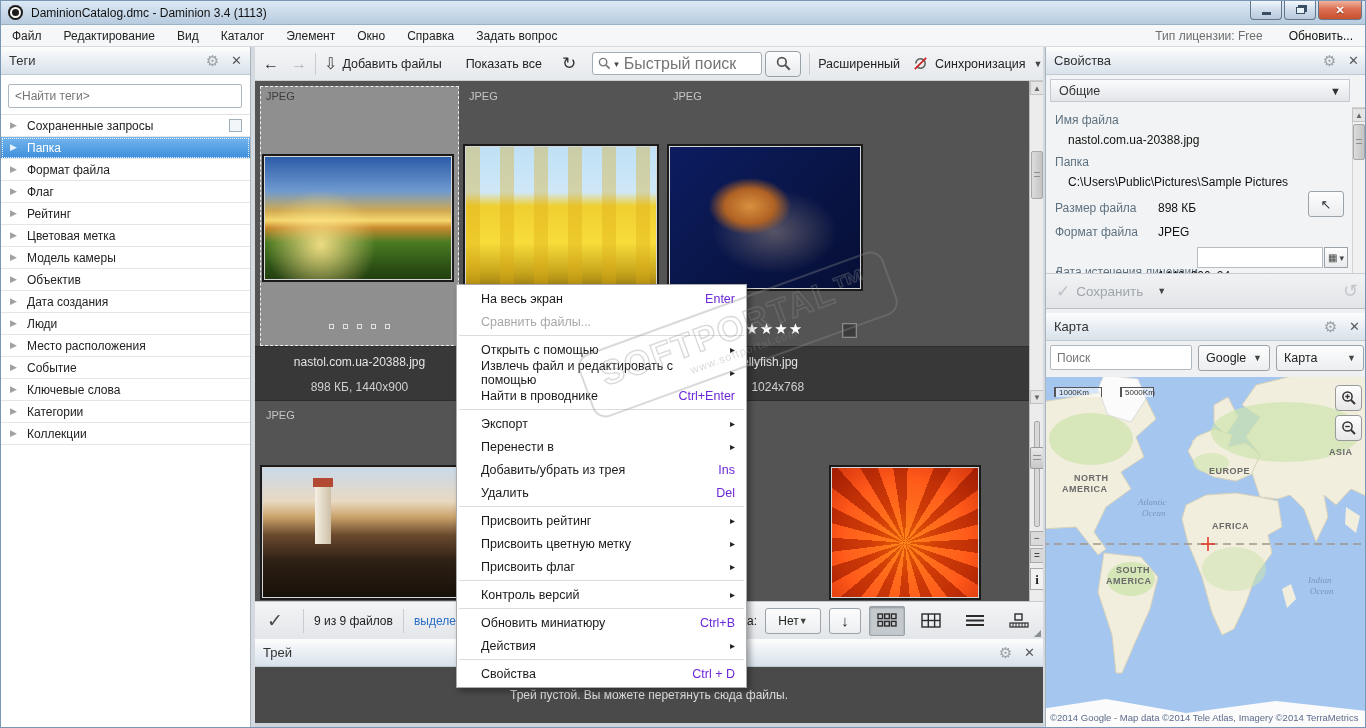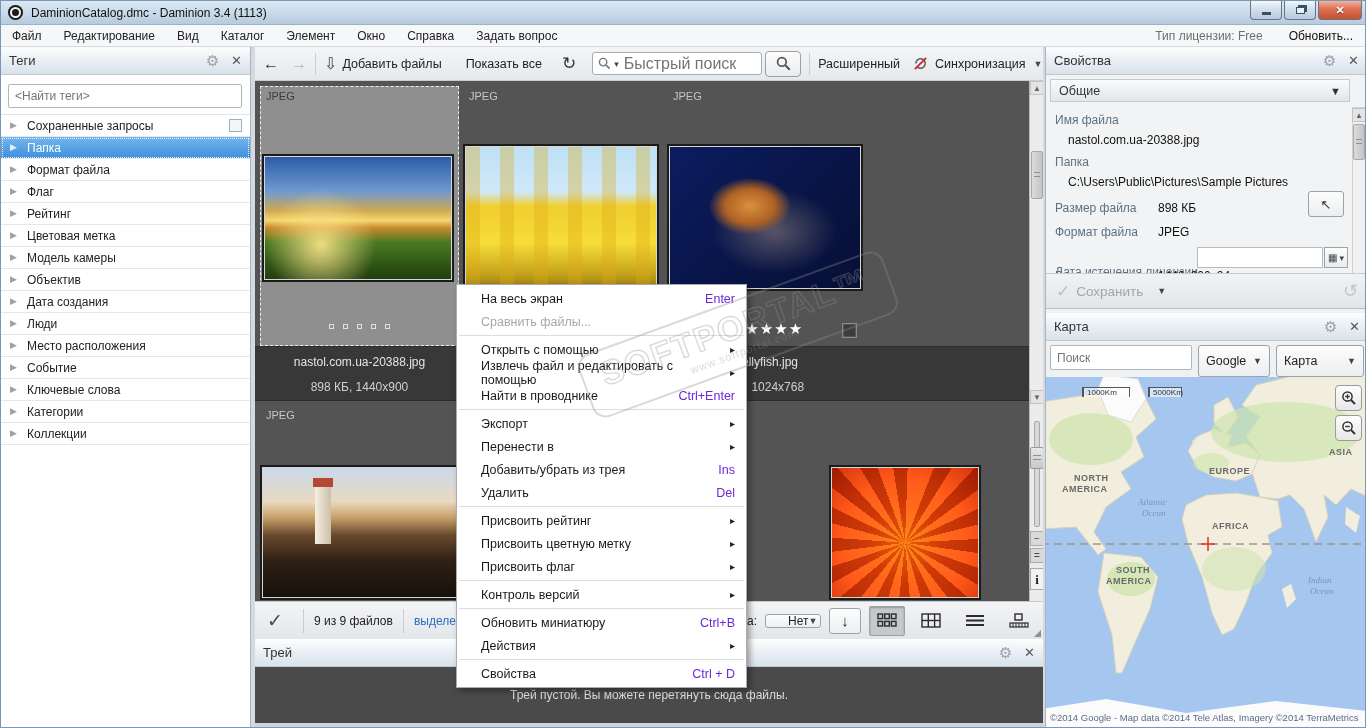--- a/index.html
+++ b/index.html
@@ -84,22 +84,22 @@
   .ibtn{position:absolute;left:0;width:14px;height:22px;background:#f2f2f2;border:1px solid #aaa;
     font-size:13px;font-weight:bold;font-family:"Liberation Serif",serif;color:#222;text-align:center;line-height:21px;}
   
   .statusbar{position:absolute;left:0;top:554px;width:788px;height:38px;
     background:linear-gradient(#f3f4f6,#e3e6e9);border-top:1px solid #c6cacd;
     display:flex;align-items:center;font-size:12px;color:#222;}
   .bigcheck{font-size:19px;color:#4a4a4a;margin:0 10px 0 12px;}
   .ssep{width:1px;height:24px;background:#c9cdd1;margin:0 10px;}
   .sel-link{color:#2b6cc4;}
   .srt-group{margin-left:auto;display:flex;align-items:center;gap:8px;padding-right:6px;}
-  .srt-dd{width:56px;height:14px;background:linear-gradient(#fdfdfd,#eceef0);border:1px solid #9aa2aa;border-radius:3px;
-    display:flex;align-items:center;justify-content:space-between;padding:0 22px;font-size:12px;}
+  .srt-dd{width:56px;height:26px;background:linear-gradient(#fdfdfd,#eceef0);border:1px solid #9aa2aa;border-radius:3px;
+    display:flex;align-items:center;justify-content:center;padding:0 4px;font-size:12px;}
   .srt-btn{width:32px;height:26px;background:linear-gradient(#fdfdfd,#eceef0);border:1px solid #9aa2aa;border-radius:3px;
     display:flex;align-items:center;justify-content:center;font-size:15px;font-weight:bold;}
   .vbtn{width:36px;height:30px;display:flex;align-items:center;justify-content:center;border-radius:2px;}
   .vbtn.pressed{background:#c4c9ce;border:1px solid #9aa2aa;box-shadow:inset 0 1px 2px rgba(0,0,0,.25);}
   .grip-corner{position:absolute;right:2px;bottom:2px;width:0;height:0;border-left:7px solid transparent;border-bottom:7px solid #8a9096;}
   
   .trayhd{position:absolute;left:0;top:592px;width:788px;}
   .traybody{position:absolute;left:0;top:620px;width:788px;height:56px;background:#4a4a4a;
     display:flex;align-items:center;justify-content:center;font-size:12px;color:#dcdcdc;}
   .traybottom{position:absolute;left:0;top:676px;width:788px;height:6px;background:#cdd3d8;}
@@ -118,27 +118,27 @@
   .pscroll{position:absolute;right:2px;top:32px;width:14px;height:192px;background:#f1f1f1;border:1px solid #d2d2d2;}
   .savebar{position:absolute;left:0;top:226px;width:322px;height:36px;background:linear-gradient(#f1f2f4,#e2e4e7);
     border-top:1px solid #c9cdd1;border-bottom:1px solid #b9bfc5;display:flex;align-items:center;padding:0 10px;}
   .savecheck{font-size:17px;color:#bcc1c6;margin-right:6px;}
   .savetext{font-size:13.5px;color:#a0a6ab;}
   .saveundo{margin-left:auto;font-size:18px;color:#c3c7cb;}
   .maphd{position:absolute;left:0;top:266px;width:322px;}
   .mapctl{position:absolute;left:0;top:294px;width:322px;height:34px;background:#eef0f2;}
   .mapsearch{position:absolute;left:4px;top:4px;width:142px;height:25px;border:1px solid #b0b8c0;border-radius:2px;
     font-size:12px;color:#9aa0a6;padding:0 6px;font-family:"Liberation Sans",sans-serif;}
-  .mapdd{position:absolute;top:4px;height:32px;background:linear-gradient(#fdfdfd,#eceef0);border:1px solid #9aa2aa;border-radius:3px;
+  .mapdd{position:absolute;top:4px;height:26px;background:linear-gradient(#fdfdfd,#eceef0);border:1px solid #9aa2aa;border-radius:3px;
     display:flex;align-items:center;justify-content:space-between;padding:0 7px;font-size:12.5px;color:#222;}
   .map{position:absolute;left:0;top:330px;width:322px;height:352px;overflow:hidden;background:#a5c6ee;}
   .zoombtn{position:absolute;width:27px;height:26px;border:1px solid #9a9a9a;border-radius:4px;
     background:linear-gradient(#fefefe,#e7e7e7);display:flex;align-items:center;justify-content:center;}
   .scalebar{position:absolute;font-size:8px;color:#333;background:rgba(255,255,255,.55);
-    border-left:2px solid #555;border-right:1px solid #555;border-top:1px solid #555;padding:0 3px;height:10px;line-height:10px;margin-left:28px;}
+    border-left:2px solid #555;border-right:1px solid #555;border-top:1px solid #555;padding:0 3px;height:10px;line-height:10px;}
   .attrib{position:absolute;left:4px;bottom:6px;font-size:9.5px;color:#5b6b8c;white-space:nowrap;}
   
   .ctxmenu{position:absolute;left:455px;top:283px;width:291px;background:#fff;border:1px solid #ababab;
     box-shadow:3px 3px 6px rgba(0,0,0,.35);padding:2px 0;z-index:50;}
   .mrow{height:23px;display:flex;align-items:center;padding:0 11px 0 24px;font-size:12.5px;color:#1a1a1a;}
   .mrow .lab{flex:1;} .mrow .sc{color:#6d28d9;} .mrow .sub{font-size:10px;color:#222;}
   .mrow.dis{color:#a8a8a8;}
   .msep{height:1px;background:#dcdcdc;margin:2px 2px;}
   
   .wmark{position:absolute;left:575px;top:300px;z-index:60;transform:rotate(-20deg);opacity:.33;pointer-events:none;

